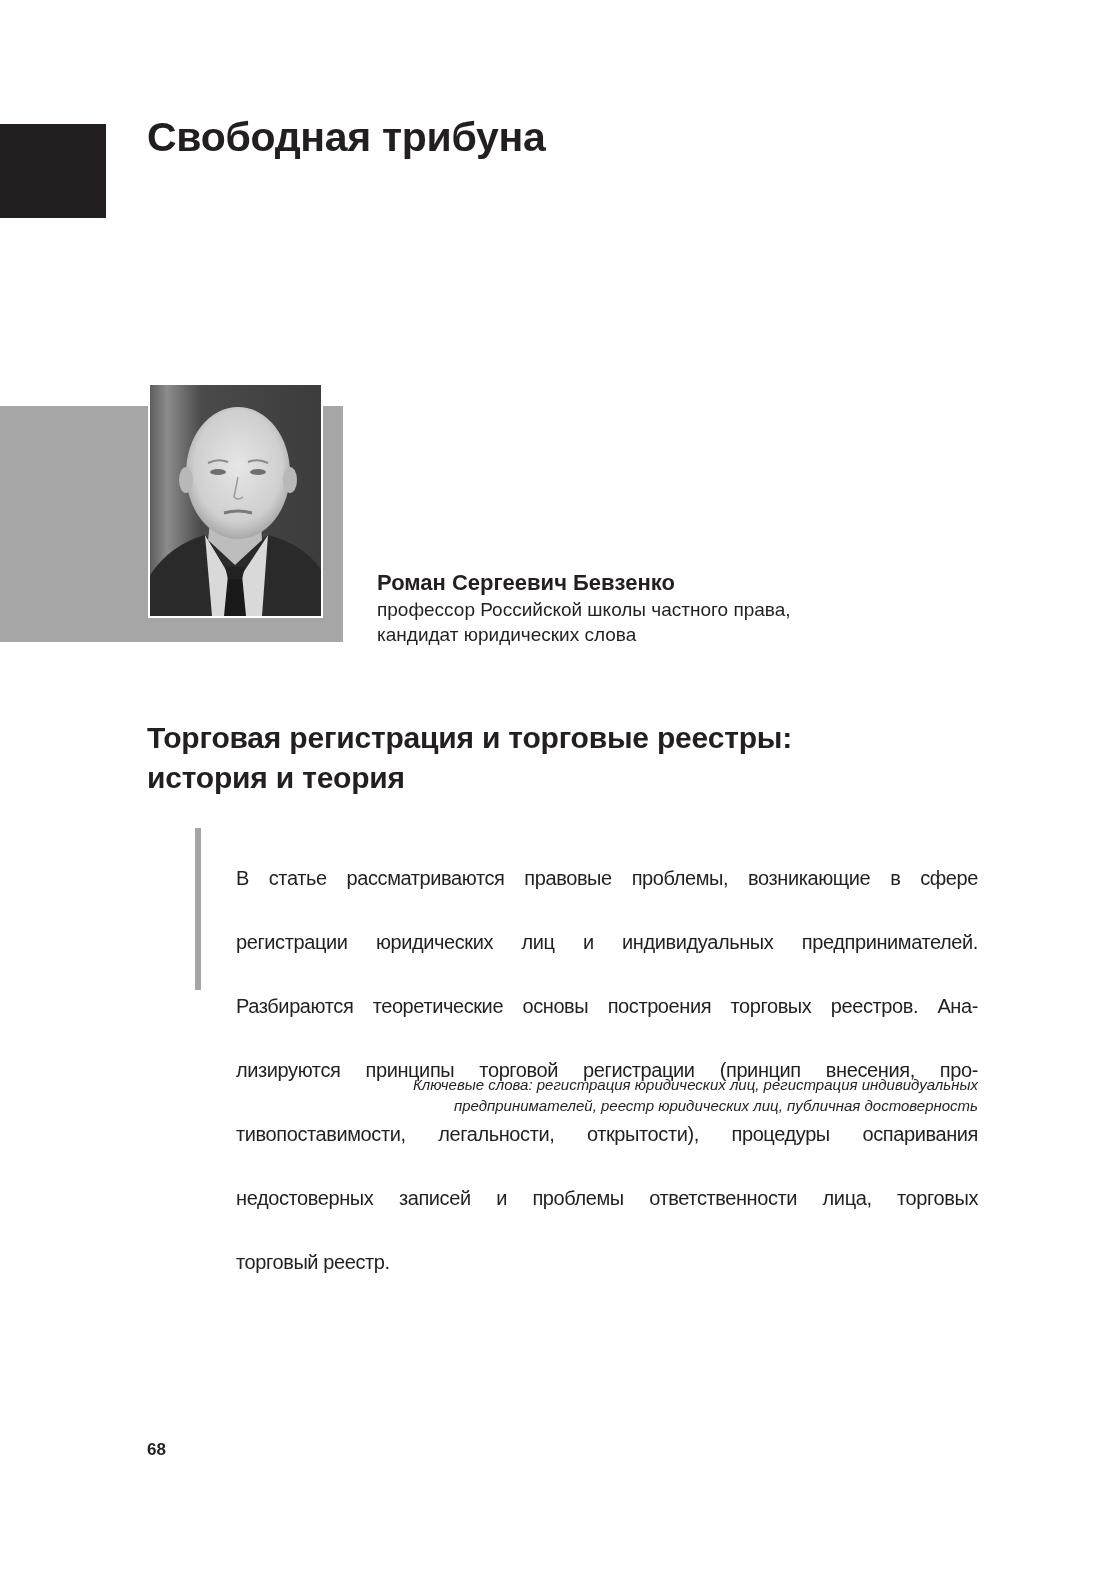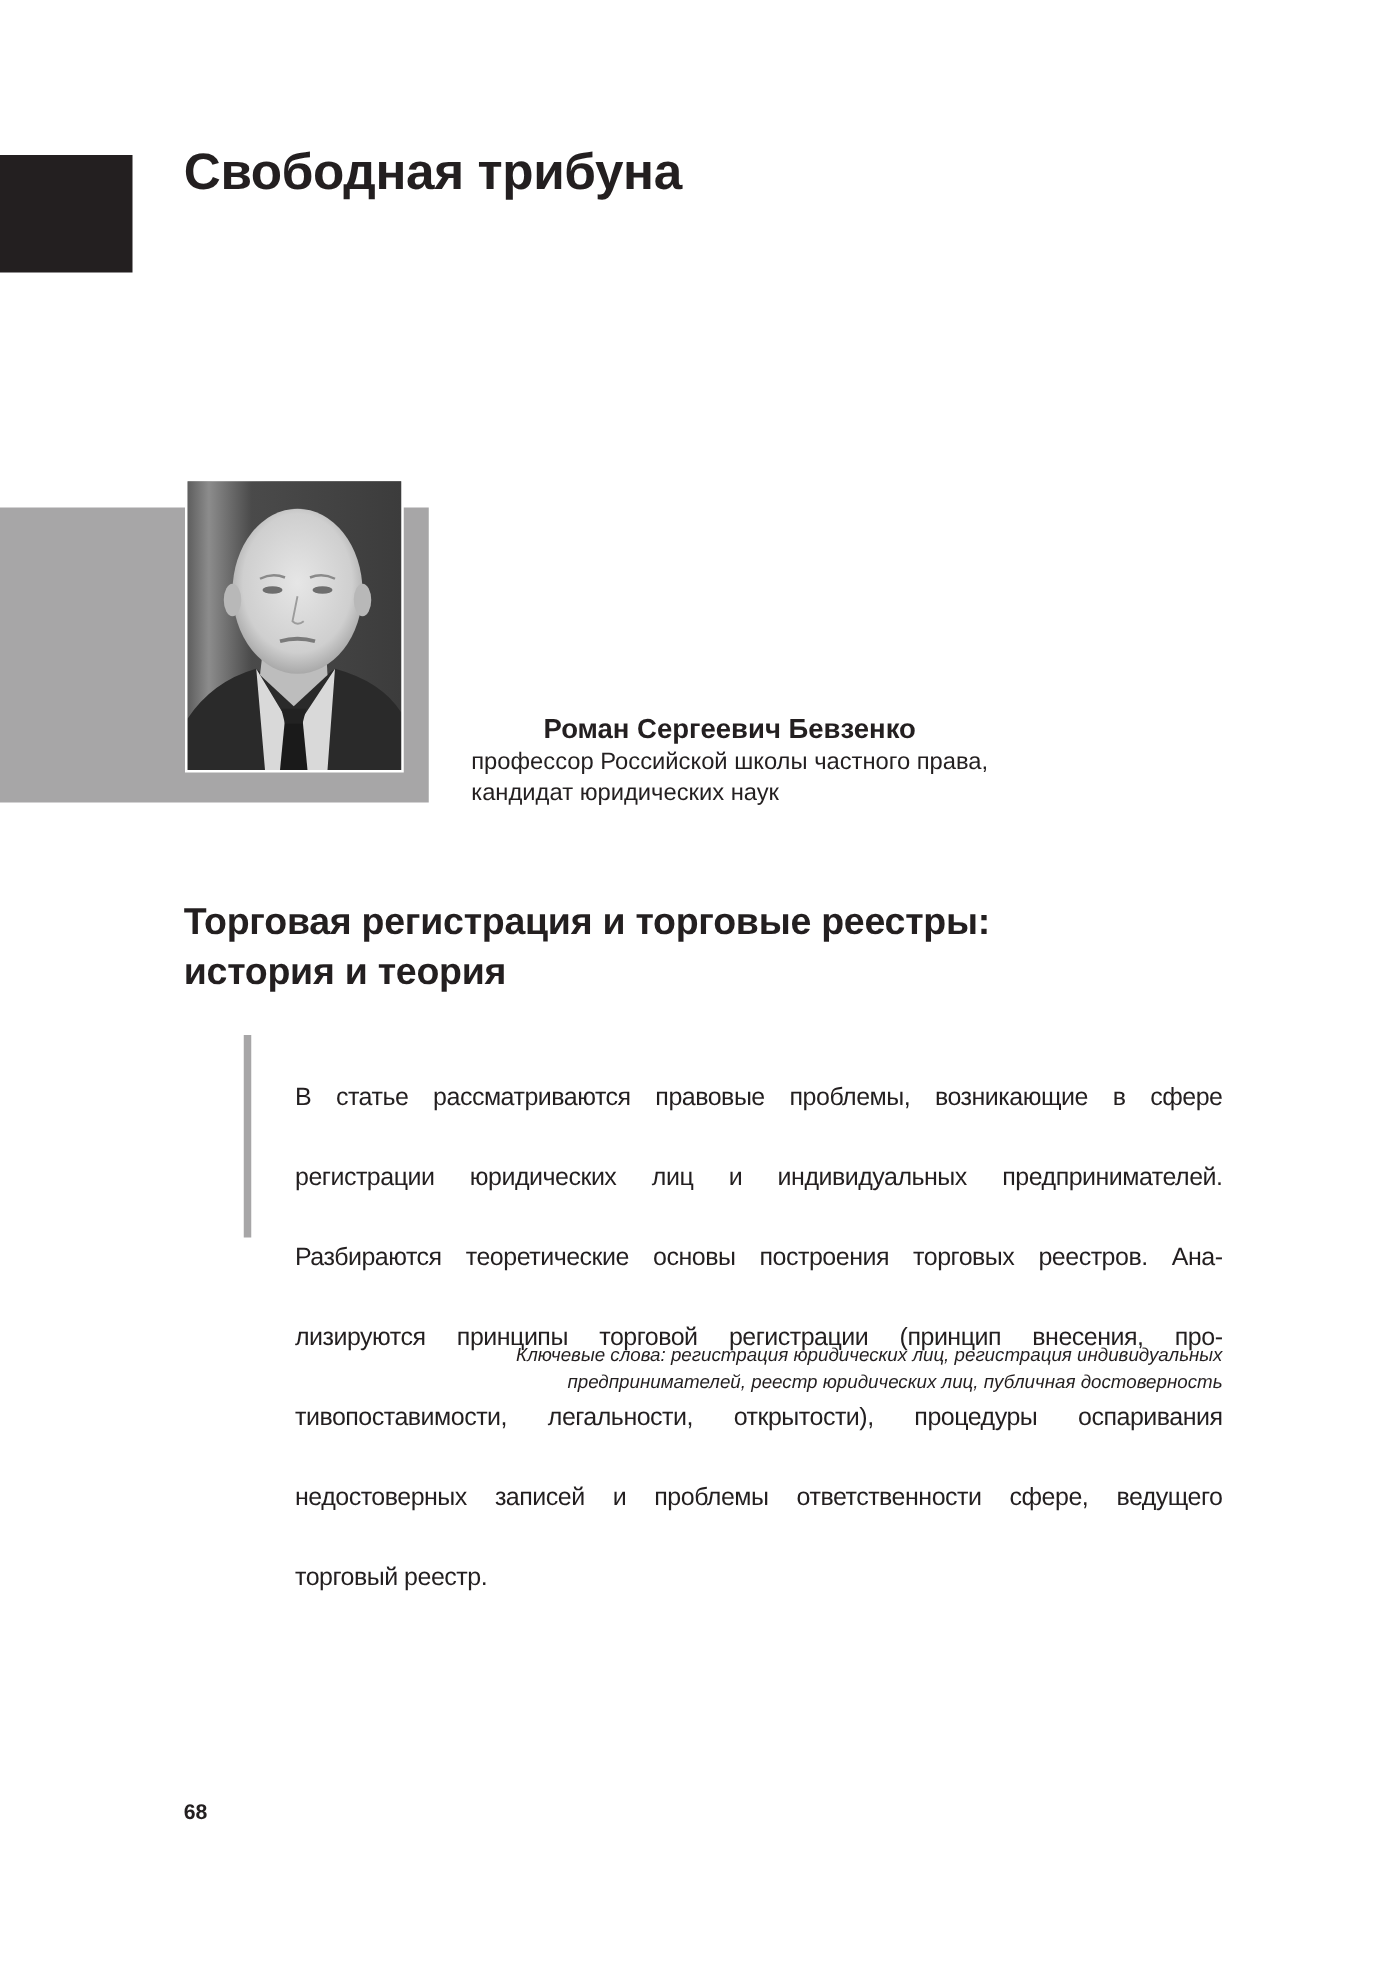--- a/index.html
+++ b/index.html
@@ -51,21 +51,20 @@
     .author {
       position: absolute;
       left: 377px; top: 569px;
     }
     .author-name {
       font-size: 22px;
       font-weight: bold;
       line-height: 28px;
       color: #231f20;
       white-space: nowrap;
-      text-align: center;
     }
     .author-desc {
       font-size: 19px;
       line-height: 25px;
       color: #231f20;
       white-space: nowrap;
     }
     .article-title {
       position: absolute;
       left: 147px; top: 718px;
@@ -167,36 +166,36 @@
       <path d="M88 92 L84 112 Q88 116 93 112" stroke="#9c9c9c" stroke-width="1.5" fill="none"></path>
 
       <path d="M74 128 Q88 124 102 128" stroke="#7a7a7a" stroke-width="3" fill="none"></path>
     </svg>
   </div>
 </div>
 
 <div class="author">
   <div class="author-name">Роман Сергеевич Бевзенко</div>
   <div class="author-desc">профессор Российской школы частного права,</div>
-  <div class="author-desc">кандидат юридических наук</div>
+  <div class="author-desc">кандидат юридических слова</div>
 </div>
 
 <div class="article-title">
   <div>Торговая регистрация и торговые реестры:</div>
   <div>история и теория</div>
 </div>
 
 <div class="abstract-bar"></div>
 <div class="abstract">
   <span class="line">В статье рассматриваются правовые проблемы, возникающие в сфере</span>
   <span class="line">регистрации юридических лиц и индивидуальных предпринимателей.</span>
   <span class="line">Разбираются теоретические основы построения торговых реестров. Ана-</span>
   <span class="line">лизируются принципы торговой регистрации (принцип внесения, про-</span>
   <span class="line">тивопоставимости, легальности, открытости), процедуры оспаривания</span>
-  <span class="line">недостоверных записей и проблемы ответственности сфере, ведущего</span>
+  <span class="line">недостоверных записей и проблемы ответственности лица, торговых</span>
   <span class="line last">торговый реестр.</span>
 </div>
 
 <div class="keywords">
   <div>Ключевые слова: регистрация юридических лиц, регистрация индивидуальных</div>
   <div>предпринимателей, реестр юридических лиц, публичная достоверность</div>
 </div>
 
 <div class="page-number">68</div>
 

